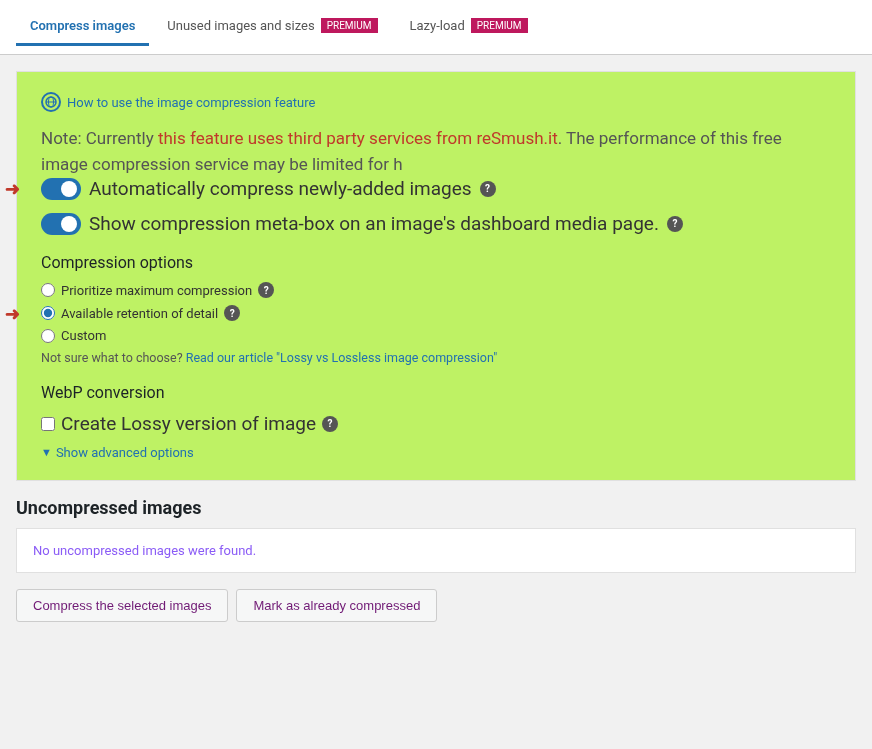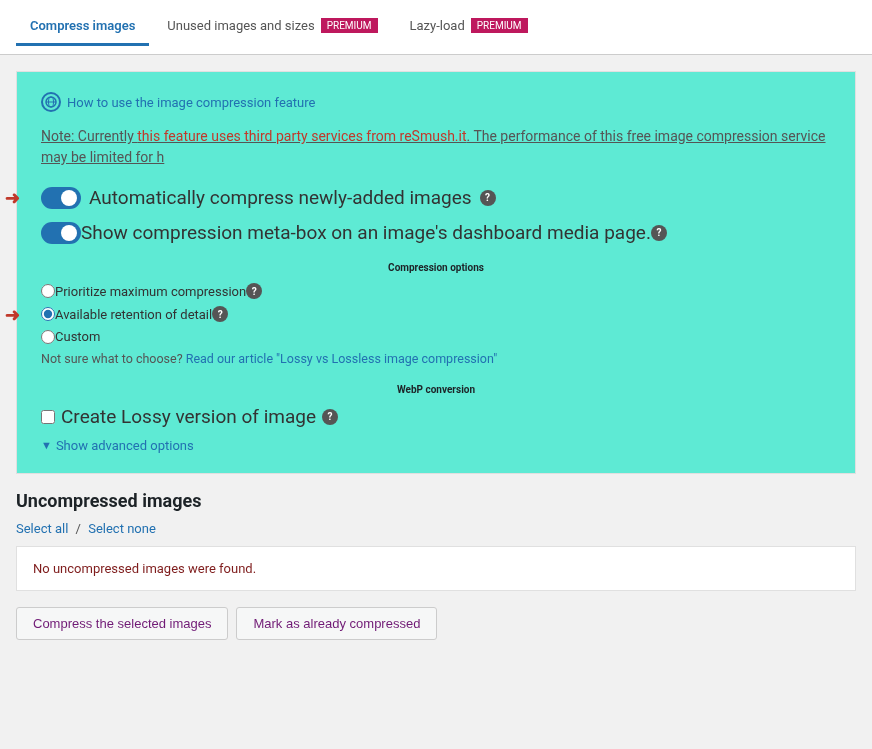--- a/index.html
+++ b/index.html
@@ -48,21 +48,21 @@
       border-radius: 0;
       font-weight: 400;
       text-transform: uppercase;
     }
     
     .main-content {
       padding: 0;
     }
     
     .settings-panel {
-      background: #5eead4;
+      background: #bef264;
       border: 1px solid #e0e0e0;
       margin: 16px;
       padding: 20px 24px;
     }
     .how-to-link {
       display: flex;
       align-items: center;
       gap: 6px;
       color: #2271b1;
       text-decoration: none;
@@ -73,25 +73,23 @@
       width: 20px;
       height: 20px;
       border: 2px solid #2271b1;
       border-radius: 50%;
       display: inline-flex;
       align-items: center;
       justify-content: center;
       flex-shrink: 0;
     }
     .note-text {
-      font-size: 14px;
-      color: #555;
-      margin-bottom: 18px;
+      font-size: 17px;
+      color: #555;
       line-height: 1.5;
-      text-decoration: underline;
     }
     .note-text .highlight { color: #c0392b; }
     
     .toggle-row {
       display: flex;
       align-items: center;
       gap: 8px;
       margin-bottom: 12px;
       position: relative;
     }
@@ -136,35 +134,35 @@
       align-items: center;
       justify-content: center;
       font-size: 10px;
       font-weight: bold;
       cursor: pointer;
       flex-shrink: 0;
     }
     .sub-toggle-row {
       display: flex;
       align-items: center;
-      gap: 0;
+      gap: 8px;
       margin-left: 0;
       margin-bottom: 6px;
     }
     
     .section-title {
-      font-size: 10px;
-      font-weight: 700;
+      font-size: 16px;
+      font-weight: 400;
       color: #1d2327;
       margin: 18px 0 10px 0;
-      text-align: center;
     }
     .radio-row {
       display: flex;
       align-items: center;
+      gap: 6px;
       margin-bottom: 7px;
       position: relative;
     }
     .radio-row input[type=radio] {
       accent-color: #2271b1;
       width: 14px;
       height: 14px;
       cursor: pointer;
     }
     .radio-label {
@@ -230,21 +228,21 @@
     }
     .select-links .divider {
       margin: 0 4px;
       color: #555;
     }
     .no-images-box {
       background: #fff;
       border: 1px solid #e0e0e0;
       padding: 14px 16px;
       font-size: 13px;
-      color: #7f1d1d;
+      color: #8b5cf6;
       margin-bottom: 16px;
     }
     
     .footer-buttons {
       display: flex;
       gap: 8px;
       padding: 0 0 16px 0;
     }
     .btn {
       padding: 8px 16px;
@@ -347,25 +345,20 @@
         <span class="chevron-down">▼</span>
         <span>Show advanced options</span>
       </a>
 
     </div>
 
     <div class="uncompressed-section">
 
       <div class="uncompressed-title">Uncompressed images</div>
 
-      <div class="select-links">
-        <a>Select all</a>
-        <span class="divider">/</span>
-        <a>Select none</a>
-      </div>
 
       <div class="no-images-box">
         <span>No uncompressed images were found.</span>
       </div>
 
       <div class="footer-buttons">
         <button class="btn">Compress the selected images</button>
         <button class="btn">Mark as already compressed</button>
       </div>
 

